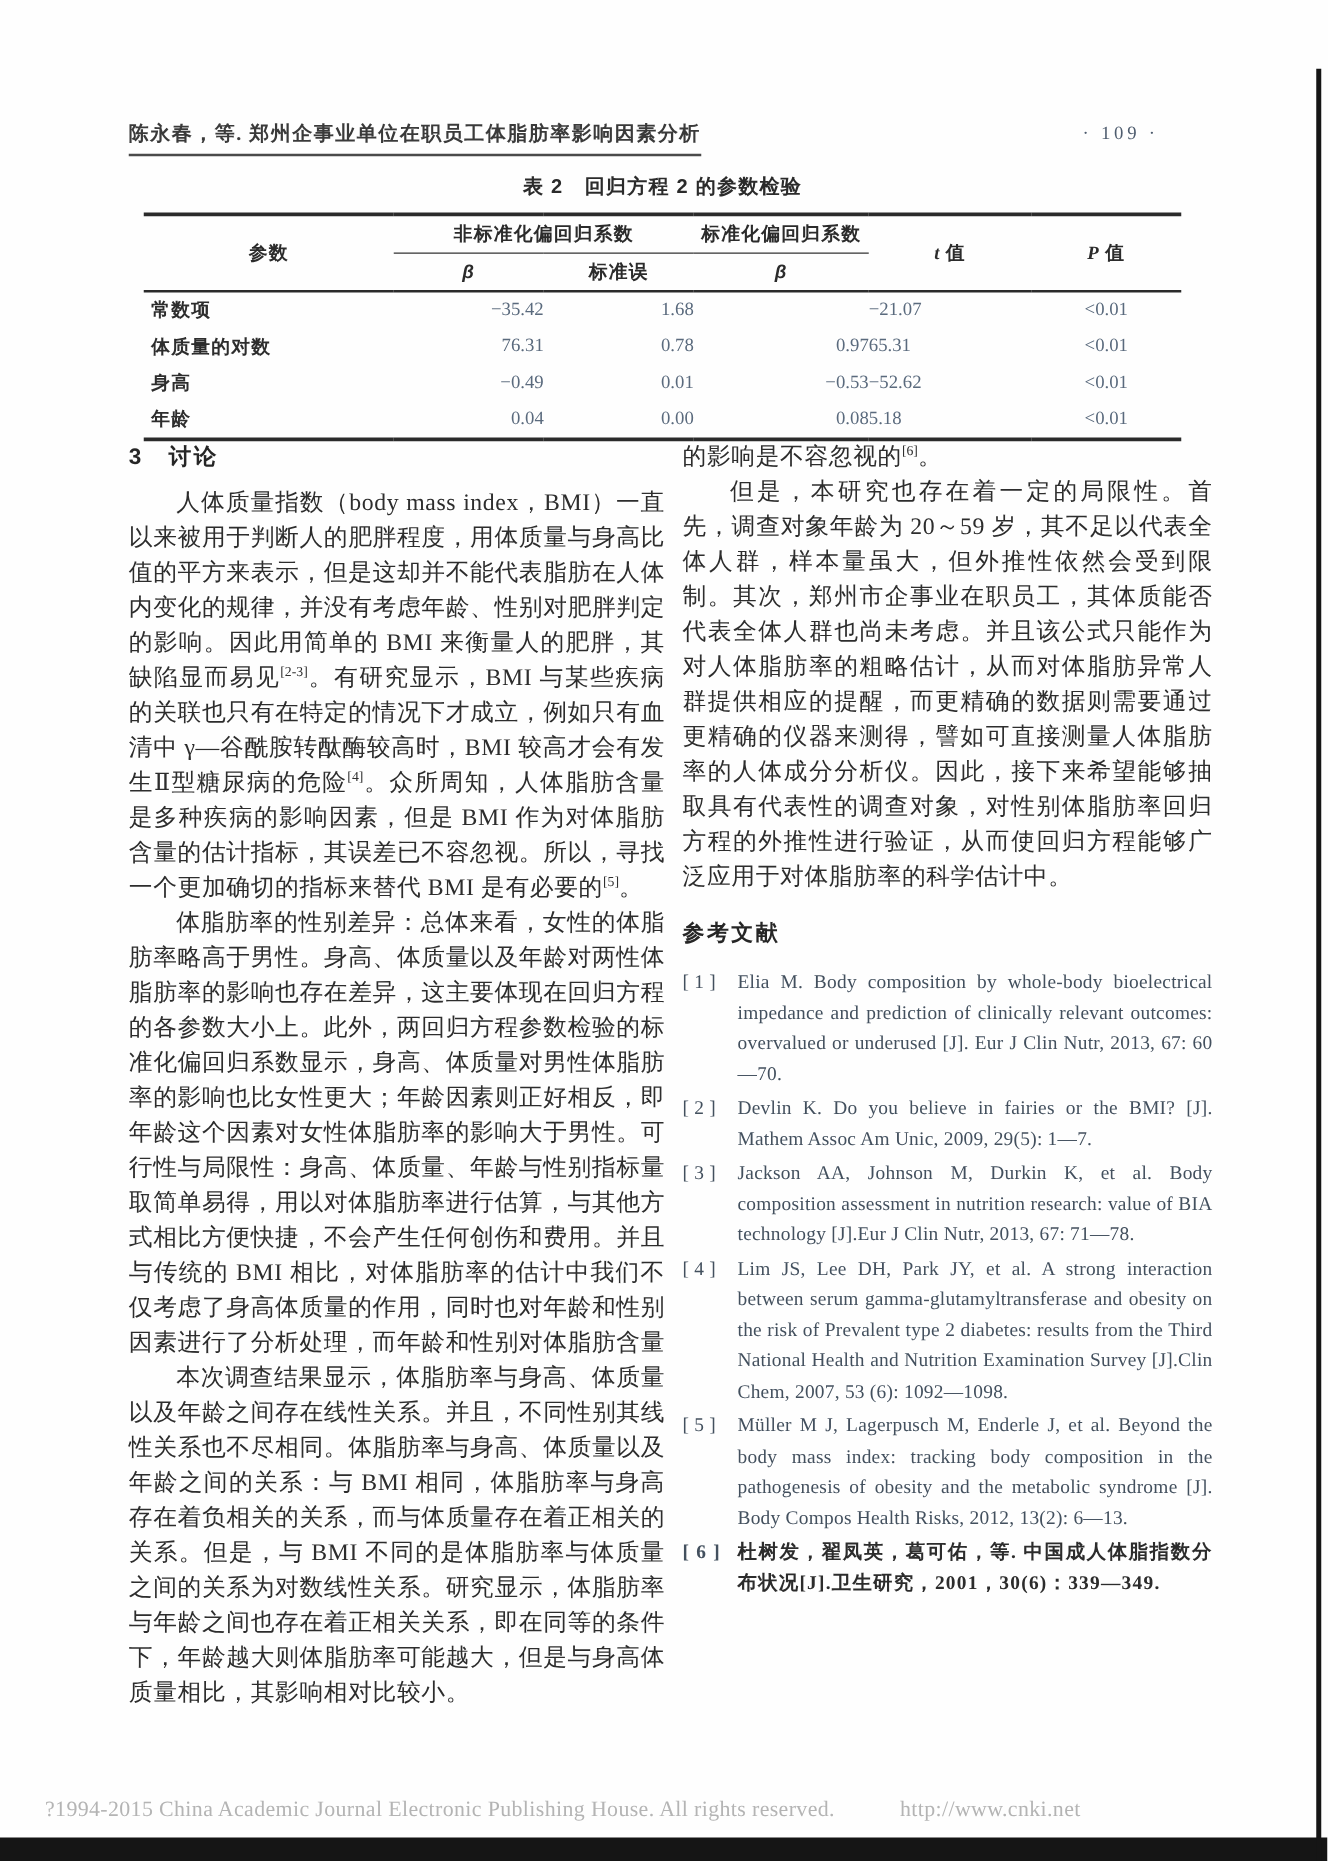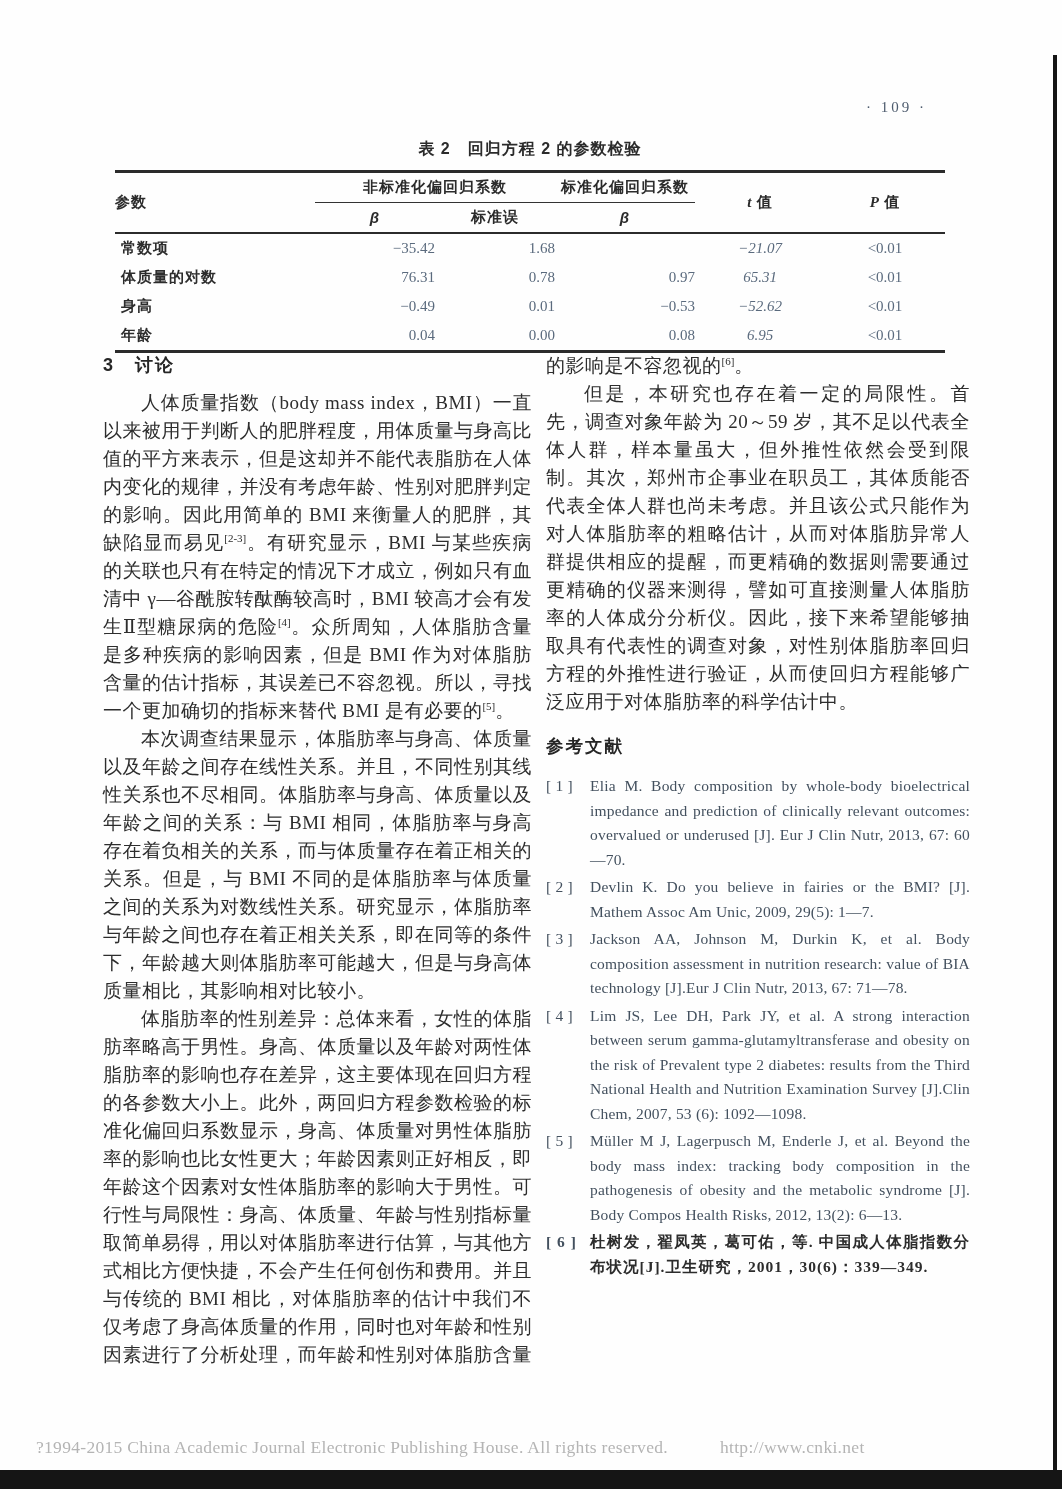--- a/index.html
+++ b/index.html
@@ -44,36 +44,36 @@
     border-bottom:3px solid #2b2b2b;
     color:#2b2b2b;
   }
   table.param-table th, table.param-table td {
     font-size:15px; padding:5px 0; font-weight:400;
   }
   table.param-table th {
     font-family:"Liberation Sans","DejaVu Sans",sans-serif;
     font-weight:700; letter-spacing:1px;
   }
-  th.h-param { text-align:left; padding-left:6px; vertical-align:middle; }
+  th.h-param { text-align:center; padding-left:6px; vertical-align:middle; }
   th.h-group { text-align:center; border-bottom:1.5px solid #333; }
   th.h-sub { text-align:center; }
   th.h-single { text-align:center; vertical-align:middle; }
   .sym { font-style:italic; font-family:"Liberation Serif","DejaVu Serif",serif; font-weight:600; letter-spacing:0; }
   tbody tr:first-child td { border-top:2px solid #2b2b2b; }
   tbody td { color:#5a6a7d; }
   tbody td.c-param {
     color:#2d2d2d; font-weight:600; text-align:left; padding-left:6px;
     font-family:"Liberation Sans","DejaVu Sans",sans-serif; letter-spacing:1px;
   }
   tbody td { padding-top:7px; padding-bottom:7px; }
   td.c-b   { text-align:right; padding-right:15px; }
   td.c-se  { text-align:right; padding-right:50px; }
   td.c-beta{ text-align:right; padding-right:45px; }
-  td.c-t   { text-align:center; padding-right:45px;font-style:italic; }
+  td.c-t   { text-align:left; padding-right:45px; }
   td.c-p   { text-align:center; }
 
   
   .section-heading {
     position:absolute; left:103px; top:353px;
     font-family:"Liberation Sans","DejaVu Sans",sans-serif;
     font-size:18px; font-weight:700; letter-spacing:2px; color:#262626;
   }
   .col { position:absolute; text-align:justify; color:#2d2d2d;
     font-size:19px; line-height:28px; letter-spacing:0.5px; }
@@ -116,20 +116,21 @@
   .edge-line {
     position:absolute; left:1053px; top:55px; width:4px; height:1434px;
     background:#151515;
   }
 </style>
 </head>
 <body>
 
 <div id="page">
 
+  <div class="running-title">陈永春，等. 郑州企事业单位在职员工体脂肪率影响因素分析</div>
   <div class="page-number">· 109 ·</div>
 
   <div class="table-caption">表 2　回归方程 2 的参数检验</div>
 
   <div class="param-table-wrap">
     <table class="param-table">
       <colgroup>
         <col style="width:200px">
           <col style="width:120px">
           <col style="width:120px">
@@ -174,33 +175,33 @@
           <td class="c-se">0.01</td>
           <td class="c-beta">−0.53</td>
           <td class="c-t">−52.62</td>
           <td class="c-p">&lt;0.01</td>
         </tr>
         <tr>
           <td class="c-param">年龄</td>
           <td class="c-b">0.04</td>
           <td class="c-se">0.00</td>
           <td class="c-beta">0.08</td>
-          <td class="c-t">6.95</td>
+          <td class="c-t">5.18</td>
           <td class="c-p">&lt;0.01</td>
         </tr>
       </tbody>
     </table>
   </div>
 
   <div class="section-heading">3　讨论</div>
 
   <div class="col col-left">
     <p class="para"><span>人体质量指数（body mass index，BMI）一直以来被用于判断人的肥胖程度，用体质量与身高比值的平方来表示，但是这却并不能代表脂肪在人体内变化的规律，并没有考虑年龄、性别对肥胖判定的影响。因此用简单的 BMI 来衡量人的肥胖，其缺陷显而易见</span><sup>[2-3]</sup><span>。有研究显示，BMI 与某些疾病的关联也只有在特定的情况下才成立，例如只有血清中 γ—谷酰胺转酞酶较高时，BMI 较高才会有发生Ⅱ型糖尿病的危险</span><sup>[4]</sup><span>。众所周知，人体脂肪含量是多种疾病的影响因素，但是 BMI 作为对体脂肪含量的估计指标，其误差已不容忽视。所以，寻找一个更加确切的指标来替代 BMI 是有必要的</span><sup>[5]</sup><span>。</span></p>
+    <p class="para"><span>体脂肪率的性别差异：总体来看，女性的体脂肪率略高于男性。身高、体质量以及年龄对两性体脂肪率的影响也存在差异，这主要体现在回归方程的各参数大小上。此外，两回归方程参数检验的标准化偏回归系数显示，身高、体质量对男性体脂肪率的影响也比女性更大；年龄因素则正好相反，即年龄这个因素对女性体脂肪率的影响大于男性。可行性与局限性：身高、体质量、年龄与性别指标量取简单易得，用以对体脂肪率进行估算，与其他方式相比方便快捷，不会产生任何创伤和费用。并且与传统的 BMI 相比，对体脂肪率的估计中我们不仅考虑了身高体质量的作用，同时也对年龄和性别因素进行了分析处理，而年龄和性别对体脂肪含量</span></p>
     <p class="para"><span>本次调查结果显示，体脂肪率与身高、体质量以及年龄之间存在线性关系。并且，不同性别其线性关系也不尽相同。体脂肪率与身高、体质量以及年龄之间的关系：与 BMI 相同，体脂肪率与身高存在着负相关的关系，而与体质量存在着正相关的关系。但是，与 BMI 不同的是体脂肪率与体质量之间的关系为对数线性关系。研究显示，体脂肪率与年龄之间也存在着正相关关系，即在同等的条件下，年龄越大则体脂肪率可能越大，但是与身高体质量相比，其影响相对比较小。</span></p>
-    <p class="para"><span>体脂肪率的性别差异：总体来看，女性的体脂肪率略高于男性。身高、体质量以及年龄对两性体脂肪率的影响也存在差异，这主要体现在回归方程的各参数大小上。此外，两回归方程参数检验的标准化偏回归系数显示，身高、体质量对男性体脂肪率的影响也比女性更大；年龄因素则正好相反，即年龄这个因素对女性体脂肪率的影响大于男性。可行性与局限性：身高、体质量、年龄与性别指标量取简单易得，用以对体脂肪率进行估算，与其他方式相比方便快捷，不会产生任何创伤和费用。并且与传统的 BMI 相比，对体脂肪率的估计中我们不仅考虑了身高体质量的作用，同时也对年龄和性别因素进行了分析处理，而年龄和性别对体脂肪含量</span></p>
   </div>
 
   <div class="col col-right">
     <p class="para cont"><span>的影响是不容忽视的</span><sup>[6]</sup><span>。</span></p>
     <p class="para"><span>但是，本研究也存在着一定的局限性。首先，调查对象年龄为 20～59 岁，其不足以代表全体人群，样本量虽大，但外推性依然会受到限制。其次，郑州市企事业在职员工，其体质能否代表全体人群也尚未考虑。并且该公式只能作为对人体脂肪率的粗略估计，从而对体脂肪异常人群提供相应的提醒，而更精确的数据则需要通过更精确的仪器来测得，譬如可直接测量人体脂肪率的人体成分分析仪。因此，接下来希望能够抽取具有代表性的调查对象，对性别体脂肪率回归方程的外推性进行验证，从而使回归方程能够广泛应用于对体脂肪率的科学估计中。</span></p>
 
     <div class="refs-heading">参考文献</div>
 
     <div class="ref-item">
       <span class="marker">[ 1 ]</span>

